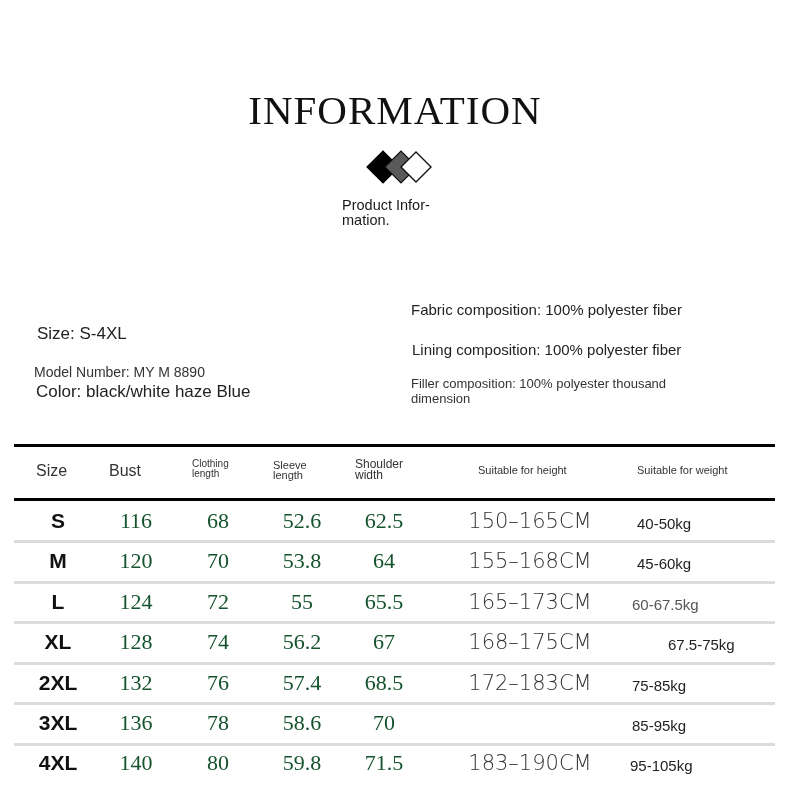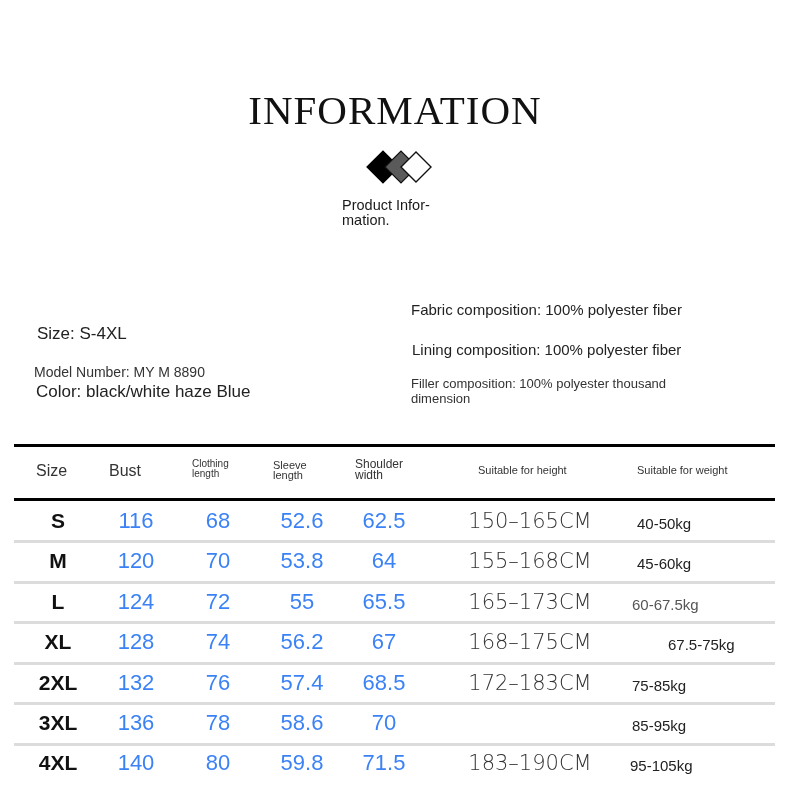--- a/index.html
+++ b/index.html
@@ -11,21 +11,21 @@
     .info { font-size: 14px; color: #333; white-space: nowrap; }
     .info.lg { font-size: 17px; color: #222; }
     .info.md { font-size: 15px; color: #222; }
     .info.sm { font-size: 13px; color: #333; line-height: 15px; white-space: normal; width: 300px; }
     .rule { left: 14px; width: 761px; height: 3px; background: #000; }
     .sep { left: 14px; width: 761px; height: 3px; background: #dcdcdc; }
     .hdr { color: #333; white-space: nowrap; }
     .hdr.big { font-size: 16px; }
     .hdr.tiny { font-size: 10px; line-height: 10px; }
     .hdr.small { font-size: 11px; }
-    .cell { font-size: 22px; color: #3b82f6; white-space: nowrap; text-align: center; line-height: 26px; font-family: Liberation Sans, sans-serif; font-weight: 300; }
+    .cell { font-size: 22px; color: #14532d; white-space: nowrap; text-align: center; line-height: 26px; font-family: Liberation Serif, serif; font-weight: 300; }
     .cell.size { font-weight: bold; color: #111; font-family: "Liberation Sans", sans-serif; font-size: 21px; }
     .cell.h { font-family: "DejaVu Sans", sans-serif; font-size: 21px; color: #333; }
     .cell.w { font-family: "Liberation Sans", sans-serif; font-size: 15px; color: #222; text-align: left; }
     .cell.w.muted { color: #555; }
     .row { position: absolute; left: 0; width: 790px; height: 40px; }
   </style>
 </head>
 <body>
 
 <div class="abs title">INFORMATION</div>

